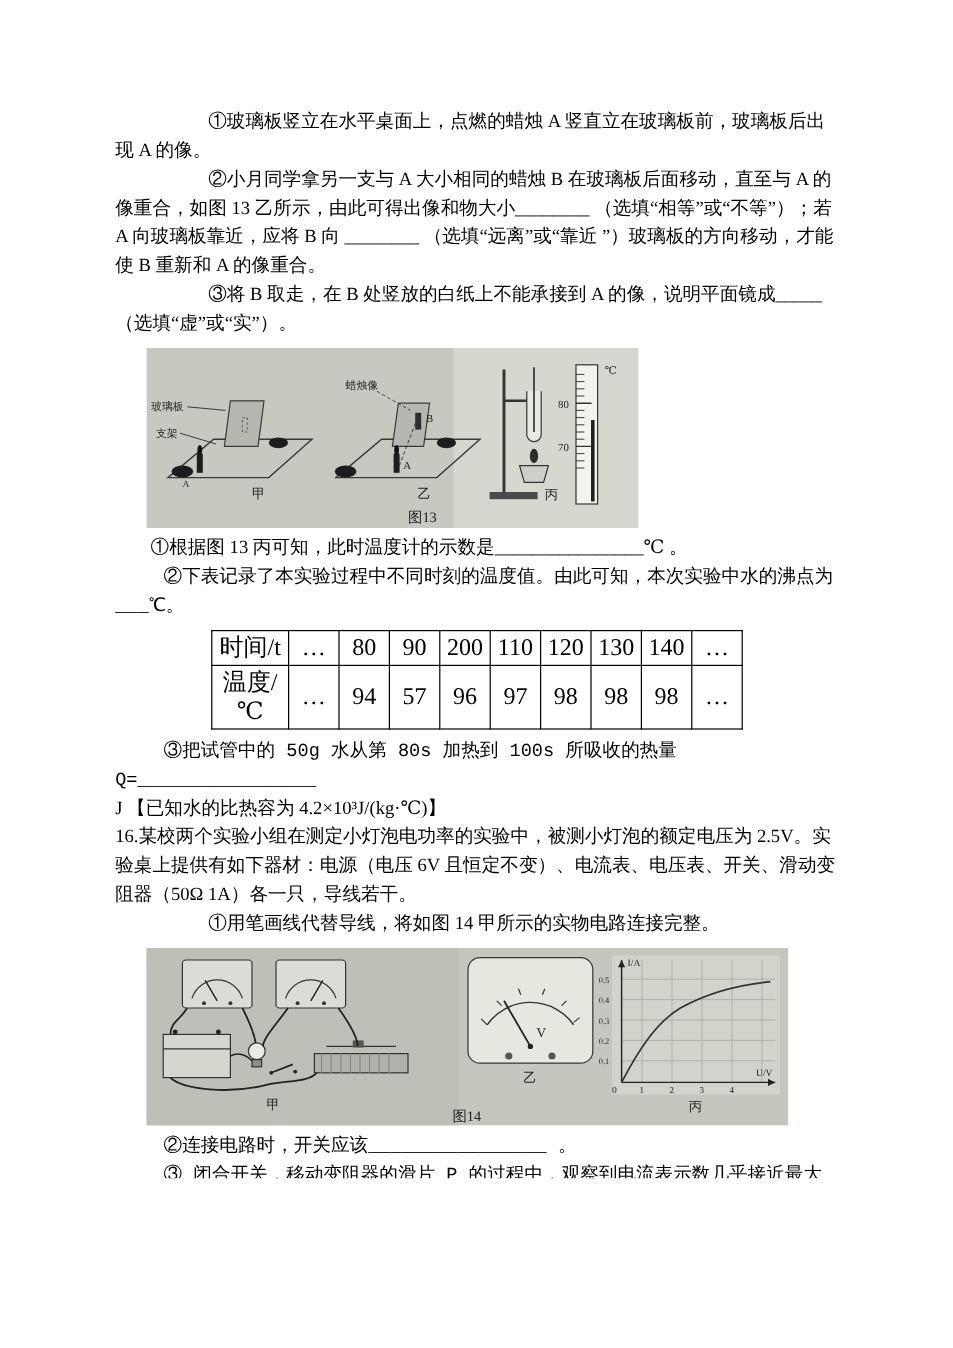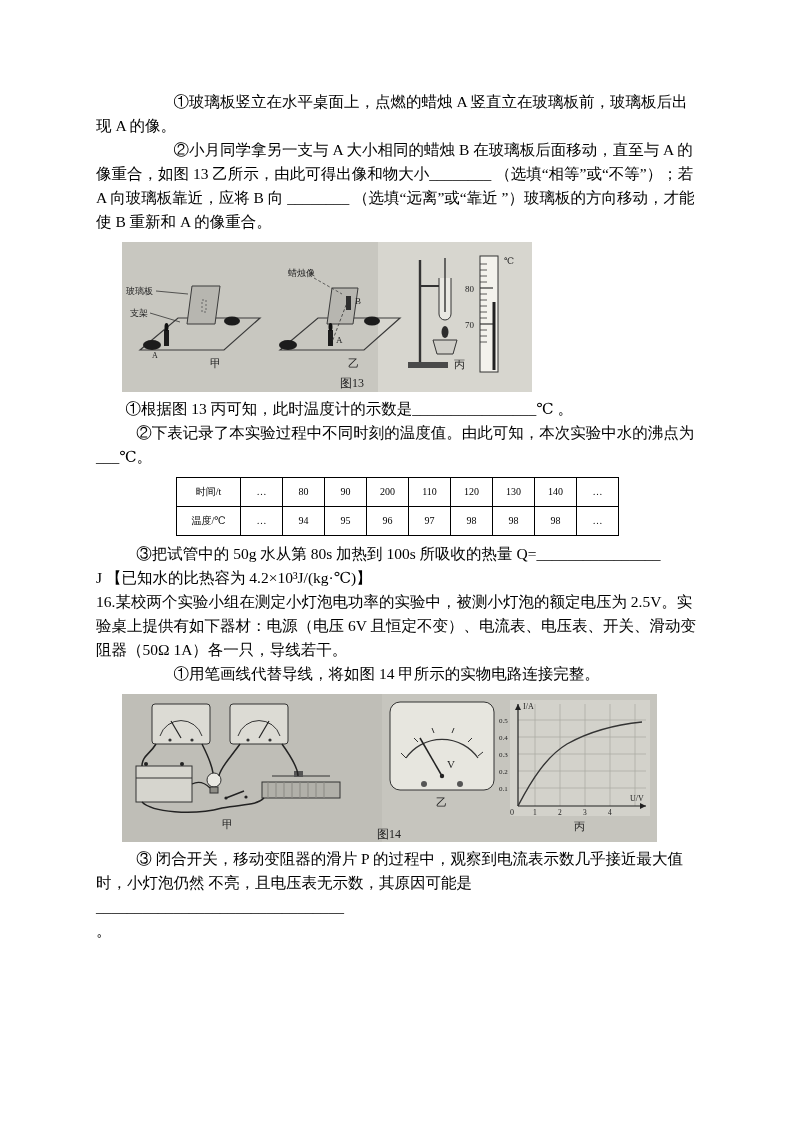--- a/index.html
+++ b/index.html
@@ -11,47 +11,48 @@
     background:#ffffff;
     font-family:"Liberation Serif","DejaVu Serif",serif;
     font-size:15.5px;
     line-height:24px;
     color:#000;
     padding:90px 96px 0 96px;
     overflow:hidden;
   }
   p.para { margin:0; }
   .ind-a { text-indent:5em; }   
-  .ind-b { text-indent:2.6em; } 
+  .ind-b { text-indent:2.6em;font-family:Liberation Mono, monospace; } 
   .ind-c { text-indent:1.9em; }
   .ind-d { text-indent:0.9em; } 
   .figure { margin:8px 0 5px 26px; }
   .figure svg { display:block; }
   table.data-table {
     border-collapse:collapse;
     margin:8px 0 6px 80px;
-    font-size:10px;
+    font-size:20px;
   }
   table.data-table td {
     border:1px solid #000;
     text-align:center;
     padding:2px 0;
     height:26px;
   }
   td.col-head { width:64px; }
   td.col-val  { width:42px; }
   svg text { font-family:"Liberation Serif","DejaVu Serif",serif; fill:#222; }
 </style>
 </head>
 <body>
 
 <div class="page">
 
   <p class="para ind-a">①玻璃板竖立在水平桌面上，点燃的蜡烛 A 竖直立在玻璃板前，玻璃板后出现 A 的像。</p>
   <p class="para ind-a">②小月同学拿另一支与 A 大小相同的蜡烛 B 在玻璃板后面移动，直至与 A 的像重合，如图 13 乙所示，由此可得出像和物大小________ （选填“相等”或“不等”）；若 A 向玻璃板靠近，应将 B 向 ________ （选填“远离”或“靠近 ”）玻璃板的方向移动，才能使 B 重新和 A 的像重合。</p>
+  <p class="para ind-a">③将 B 取走，在 B 处竖放的白纸上不能承接到 A 的像，说明平面镜成_____ （选填“虚”或“实”）。</p>
 
   <div class="figure">
     <svg width="410" height="150" viewBox="0 0 410 150">
       <rect width="410" height="150" fill="#c8c7c0"></rect>
       <rect x="256" width="154" height="150" fill="#d7d6cf"></rect>
 
       <g>
         <path d="M18,108 L56,76 L138,76 L102,108 Z" fill="none" stroke="#3a3a3a" stroke-width="1.2"></path>
         <path d="M70,44 L98,44 L93,82 L65,82 Z" fill="#b7b6b0" stroke="#3a3a3a" stroke-width="1"></path>
         <rect x="42" y="88" width="5" height="16" fill="#1d1d1d"></rect>
@@ -131,21 +132,21 @@
         <td class="col-val">110</td>
         <td class="col-val">120</td>
         <td class="col-val">130</td>
         <td class="col-val">140</td>
         <td class="col-val">…</td>
       </tr>
       <tr>
         <td class="col-head">温度/℃</td>
         <td class="col-val">…</td>
         <td class="col-val">94</td>
-        <td class="col-val">95</td>
+        <td class="col-val">57</td>
         <td class="col-val">96</td>
         <td class="col-val">97</td>
         <td class="col-val">98</td>
         <td class="col-val">98</td>
         <td class="col-val">98</td>
         <td class="col-val">…</td>
       </tr>
     </tbody>
   </table>
 
@@ -248,16 +249,17 @@
         <text x="377" y="63" font-size="7">0.3</text>
         <text x="377" y="80" font-size="7">0.2</text>
         <text x="377" y="97" font-size="7">0.1</text>
         <text x="452" y="136" font-size="11">丙</text>
       </g>
 
       <text x="255" y="144" font-size="12">图14</text>
     </svg>
   </div>
 
+  <p class="para ind-b">②连接电路时，开关应该________________ 。</p>
   <p class="para ind-b">③ 闭合开关，移动变阻器的滑片 P 的过程中，观察到电流表示数几乎接近最大值时，小灯泡仍然 不亮，且电压表无示数，其原因可能是________________________________</p>
   <p class="para">。</p>
 
 </div>
 
 </body></html>

